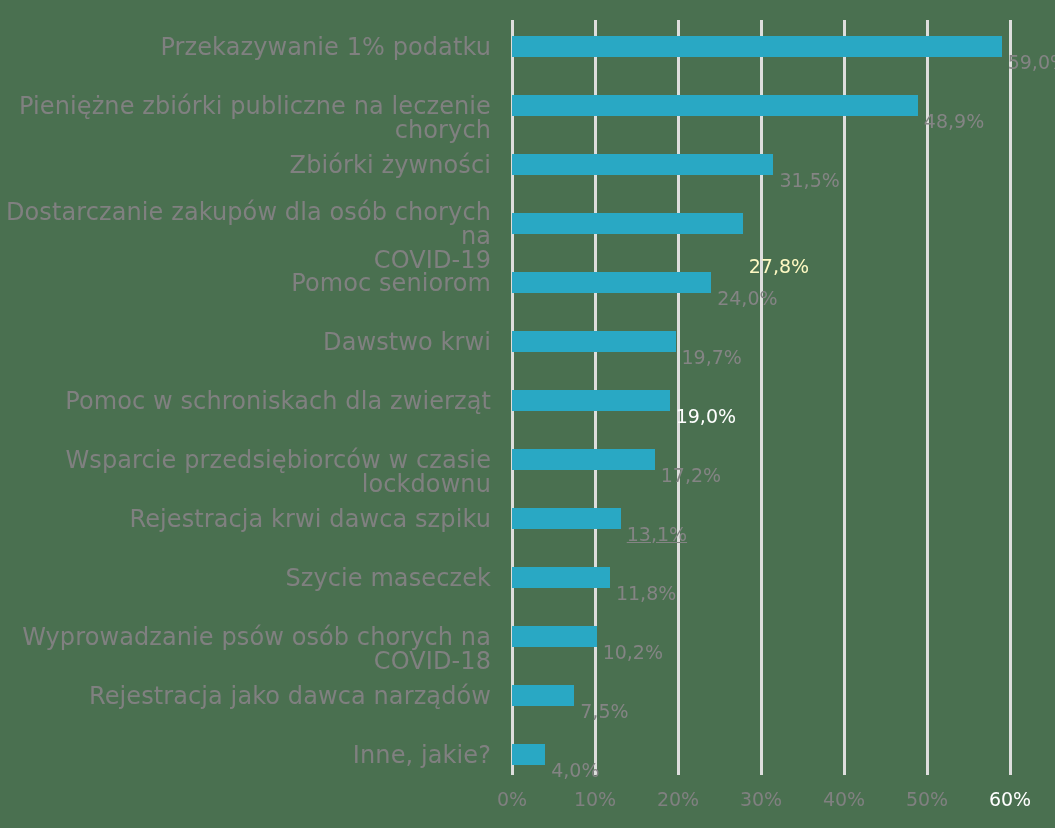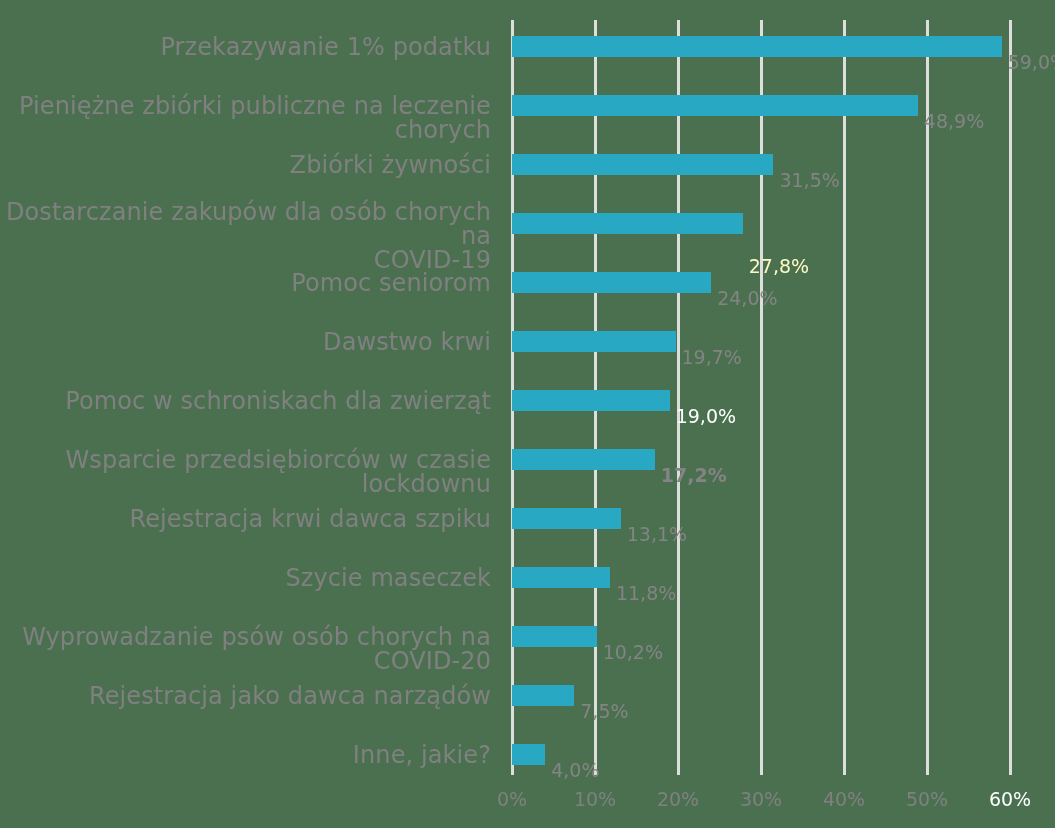--- a/index.html
+++ b/index.html
@@ -142,34 +142,34 @@
         <div class="val-label" style="left: 681.51px; top: 35.5px; color: rgb(132, 132, 132);">19,7%</div>
       </div>
       <div class="row" style="top: 371px;">
         <div class="cat-label" style="top: 17.5px; color: rgb(128, 128, 128);">Pomoc w schroniskach dla zwierząt</div>
         <div class="bar" style="width: 157.7px; top: 19px; background: rgb(41, 168, 196);"></div>
         <div class="val-label" style="left: 675.7px; top: 35.5px; color: #ffffff;">19,0%</div>
       </div>
       <div class="row" style="top: 430px;">
         <div class="cat-label" style="top: 17.5px; color: rgb(128, 128, 128);">Wsparcie przedsiębiorców w czasie lockdownu</div>
         <div class="bar" style="width: 142.76px; top: 19px; background: rgb(41, 168, 196);"></div>
-        <div class="val-label" style="left: 660.76px; top: 35.5px; color: rgb(132, 132, 132); font-weight: bold;">17,2%</div>
+        <div class="val-label" style="left: 660.76px; top: 35.5px; color: rgb(132, 132, 132);">17,2%</div>
       </div>
       <div class="row" style="top: 489px;">
         <div class="cat-label" style="top: 17.5px; color: rgb(128, 128, 128);">Rejestracja krwi dawca szpiku</div>
         <div class="bar" style="width: 108.73px; top: 19px; background: rgb(41, 168, 196);"></div>
-        <div class="val-label" style="left: 626.73px; top: 35.5px; color: rgb(132, 132, 132);">13,1%</div>
+        <div class="val-label" style="left: 626.73px; top: 35.5px; color: rgb(132, 132, 132); text-decoration: underline;">13,1%</div>
       </div>
       <div class="row" style="top: 548px;">
         <div class="cat-label" style="top: 17.5px; color: rgb(128, 128, 128);">Szycie maseczek</div>
         <div class="bar" style="width: 97.94px; top: 19px; background: rgb(41, 168, 196);"></div>
         <div class="val-label" style="left: 615.94px; top: 35.5px; color: rgb(132, 132, 132);">11,8%</div>
       </div>
       <div class="row" style="top: 607px;">
-        <div class="cat-label" style="top: 17.5px; color: rgb(128, 128, 128);">Wyprowadzanie psów osób chorych na COVID-20</div>
+        <div class="cat-label" style="top: 17.5px; color: rgb(128, 128, 128);">Wyprowadzanie psów osób chorych na COVID-18</div>
         <div class="bar" style="width: 84.66px; top: 19px; background: rgb(41, 168, 196);"></div>
         <div class="val-label" style="left: 602.66px; top: 35.5px; color: rgb(132, 132, 132);">10,2%</div>
       </div>
       <div class="row" style="top: 666px;">
         <div class="cat-label" style="top: 17.5px; color: rgb(128, 128, 128);">Rejestracja jako dawca narządów</div>
         <div class="bar" style="width: 62.25px; top: 19px; background: rgb(41, 168, 196);"></div>
         <div class="val-label" style="left: 580.25px; top: 35.5px; color: rgb(132, 132, 132);">7,5%</div>
       </div>
       <div class="row" style="top: 725px;">
         <div class="cat-label" style="top: 17.5px; color: rgb(128, 128, 128);">Inne, jakie?</div>

